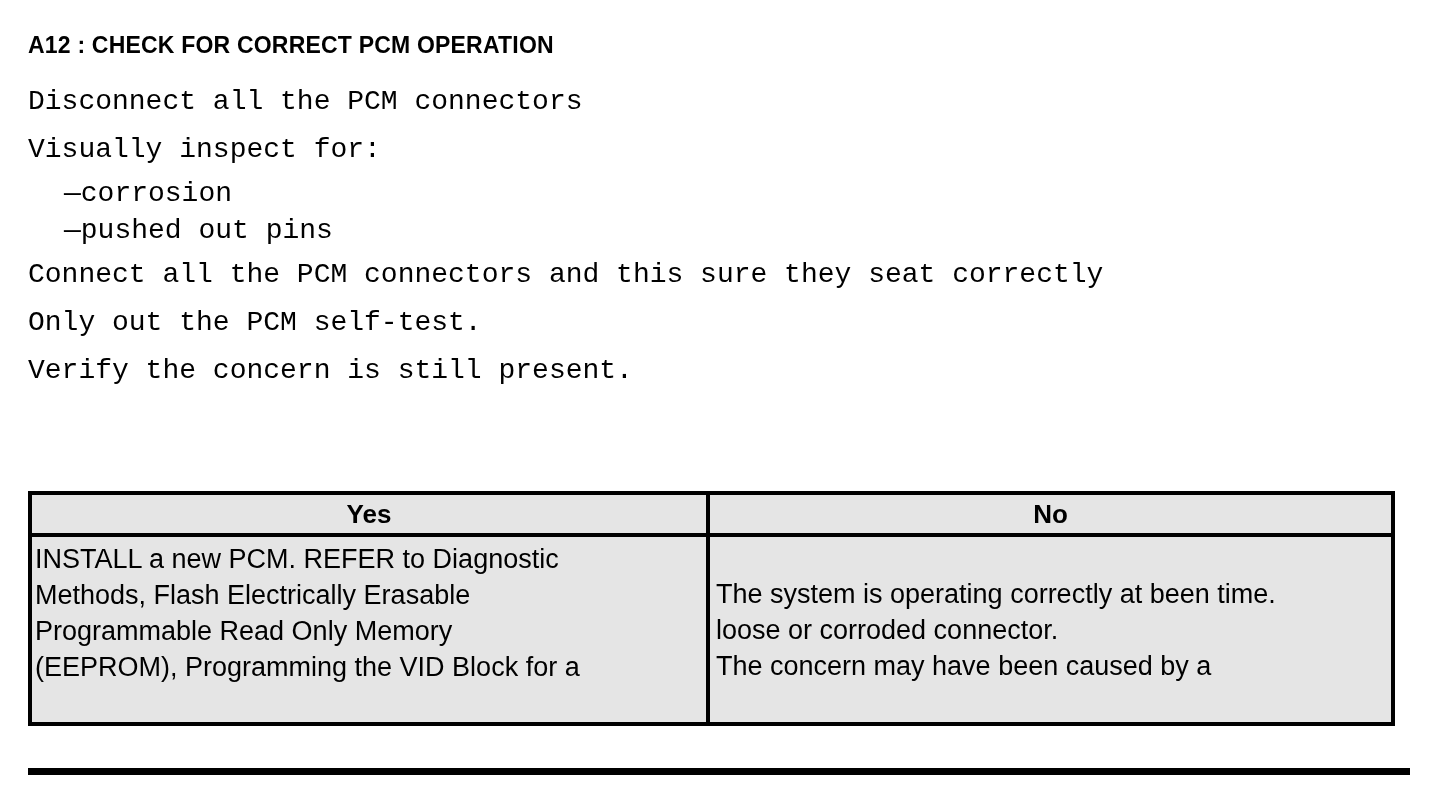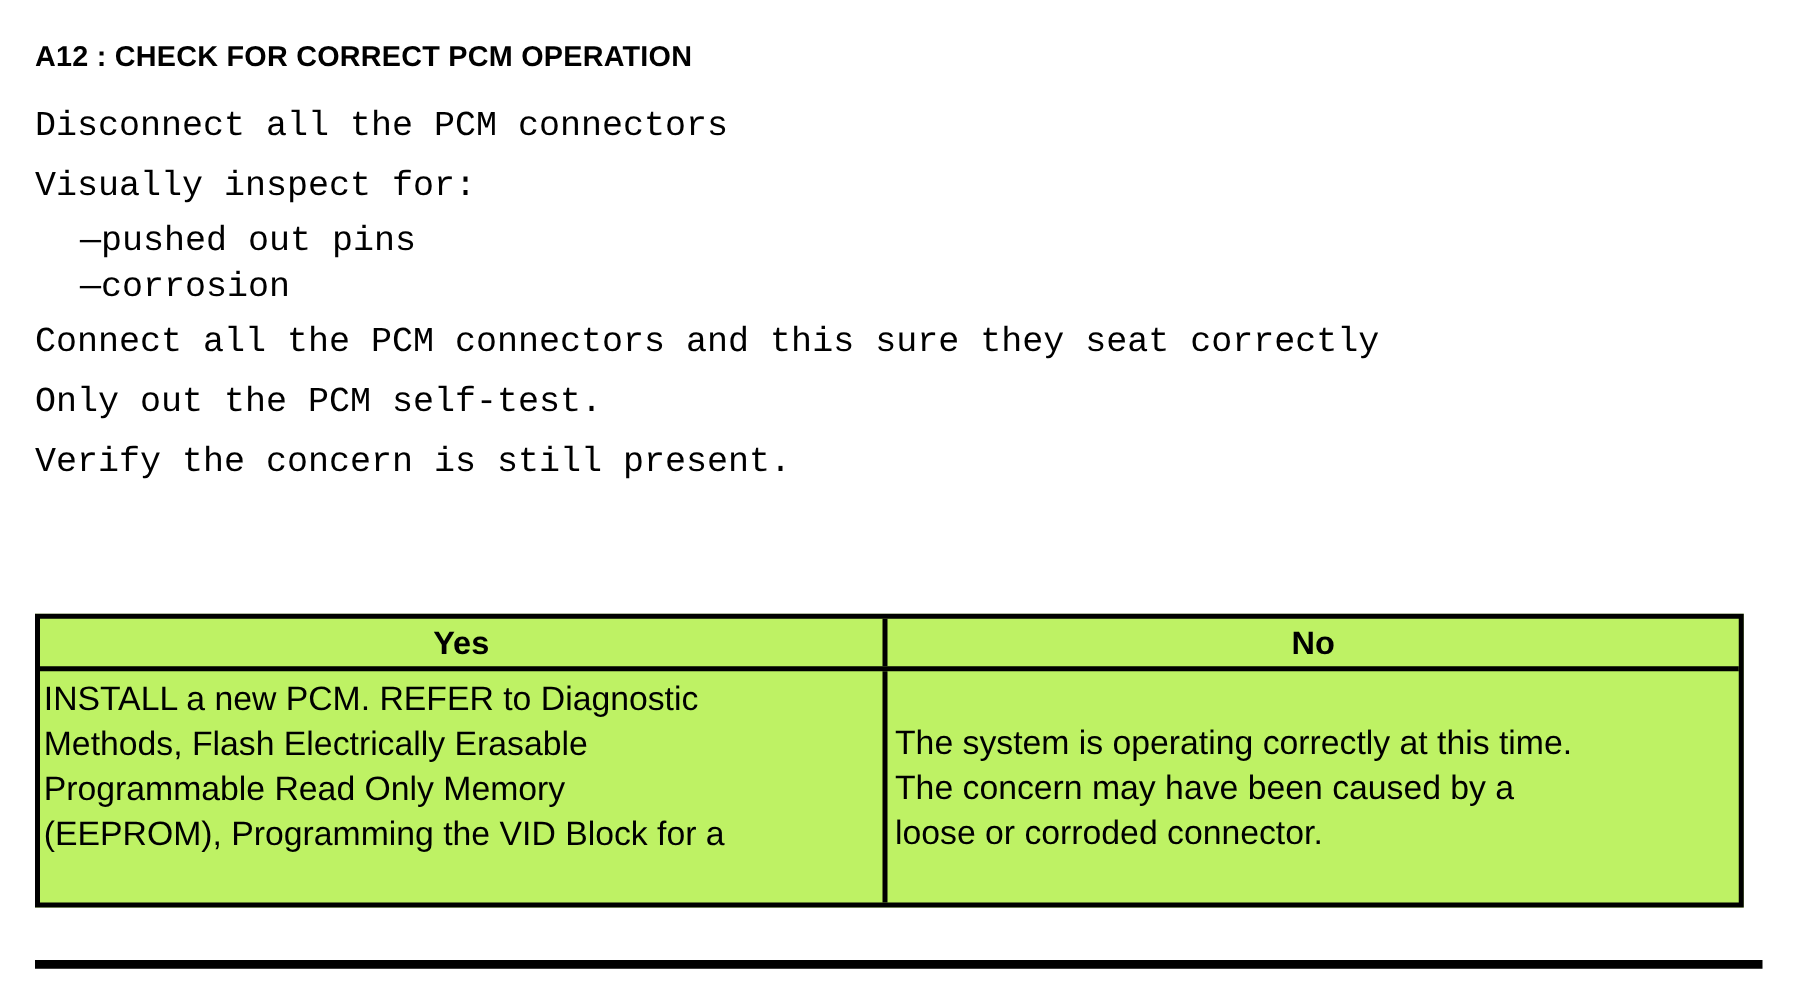--- a/index.html
+++ b/index.html
@@ -65,21 +65,21 @@
   }
 
   
   .decision-table {
     position: absolute;
     left: 28px;
     top: 491px;
     width: 1367px;
     border: 4px solid #000;
     box-sizing: border-box;
-    background: #bef264;
+    background: #e5e5e5;
   }
   .table-inner {
     display: flex;
     flex-direction: column;
   }
   .thead {
     display: flex;
     height: 38px;
     border-bottom: 4px solid #000;
   }
@@ -144,22 +144,22 @@
 <div class="page">
 
   <div class="step-title">A12 : CHECK FOR CORRECT PCM OPERATION</div>
 
   <div class="procedure">
     <div class="proc-line">Disconnect all the PCM connectors</div>
 
     <div class="proc-line">Visually inspect for:</div>
 
     <div class="sub-group">
+      <div class="proc-sub">—corrosion</div>
       <div class="proc-sub">—pushed out pins</div>
-      <div class="proc-sub">—corrosion</div>
     </div>
 
     <div class="proc-line">Connect all the PCM connectors and this sure they seat correctly</div>
 
     <div class="proc-line">Only out the PCM self-test.</div>
 
     <div class="proc-line">Verify the concern is still present.</div>
 
   </div>
 
@@ -179,23 +179,23 @@
           <div class="td td-yes">
             <div class="cell-line">INSTALL a new PCM. REFER to Diagnostic</div>
             <div class="cell-line">Methods,  Flash Electrically Erasable</div>
             <div class="cell-line">Programmable Read Only Memory</div>
             <div class="cell-line">(EEPROM), Programming the VID Block for a</div>
           </div>
         </div>
 
         <div class="col-no">
           <div class="td td-no">
-            <div class="cell-line">The system is operating correctly at this time.</div>
+            <div class="cell-line">The system is operating correctly at been time.</div>
+            <div class="cell-line">loose or corroded connector.</div>
             <div class="cell-line">The concern may have been caused by a</div>
-            <div class="cell-line">loose or corroded connector.</div>
           </div>
         </div>
       </div>
     </div>
   </div>
 
   <div class="footer-rule"></div>
 
 </div>
 

